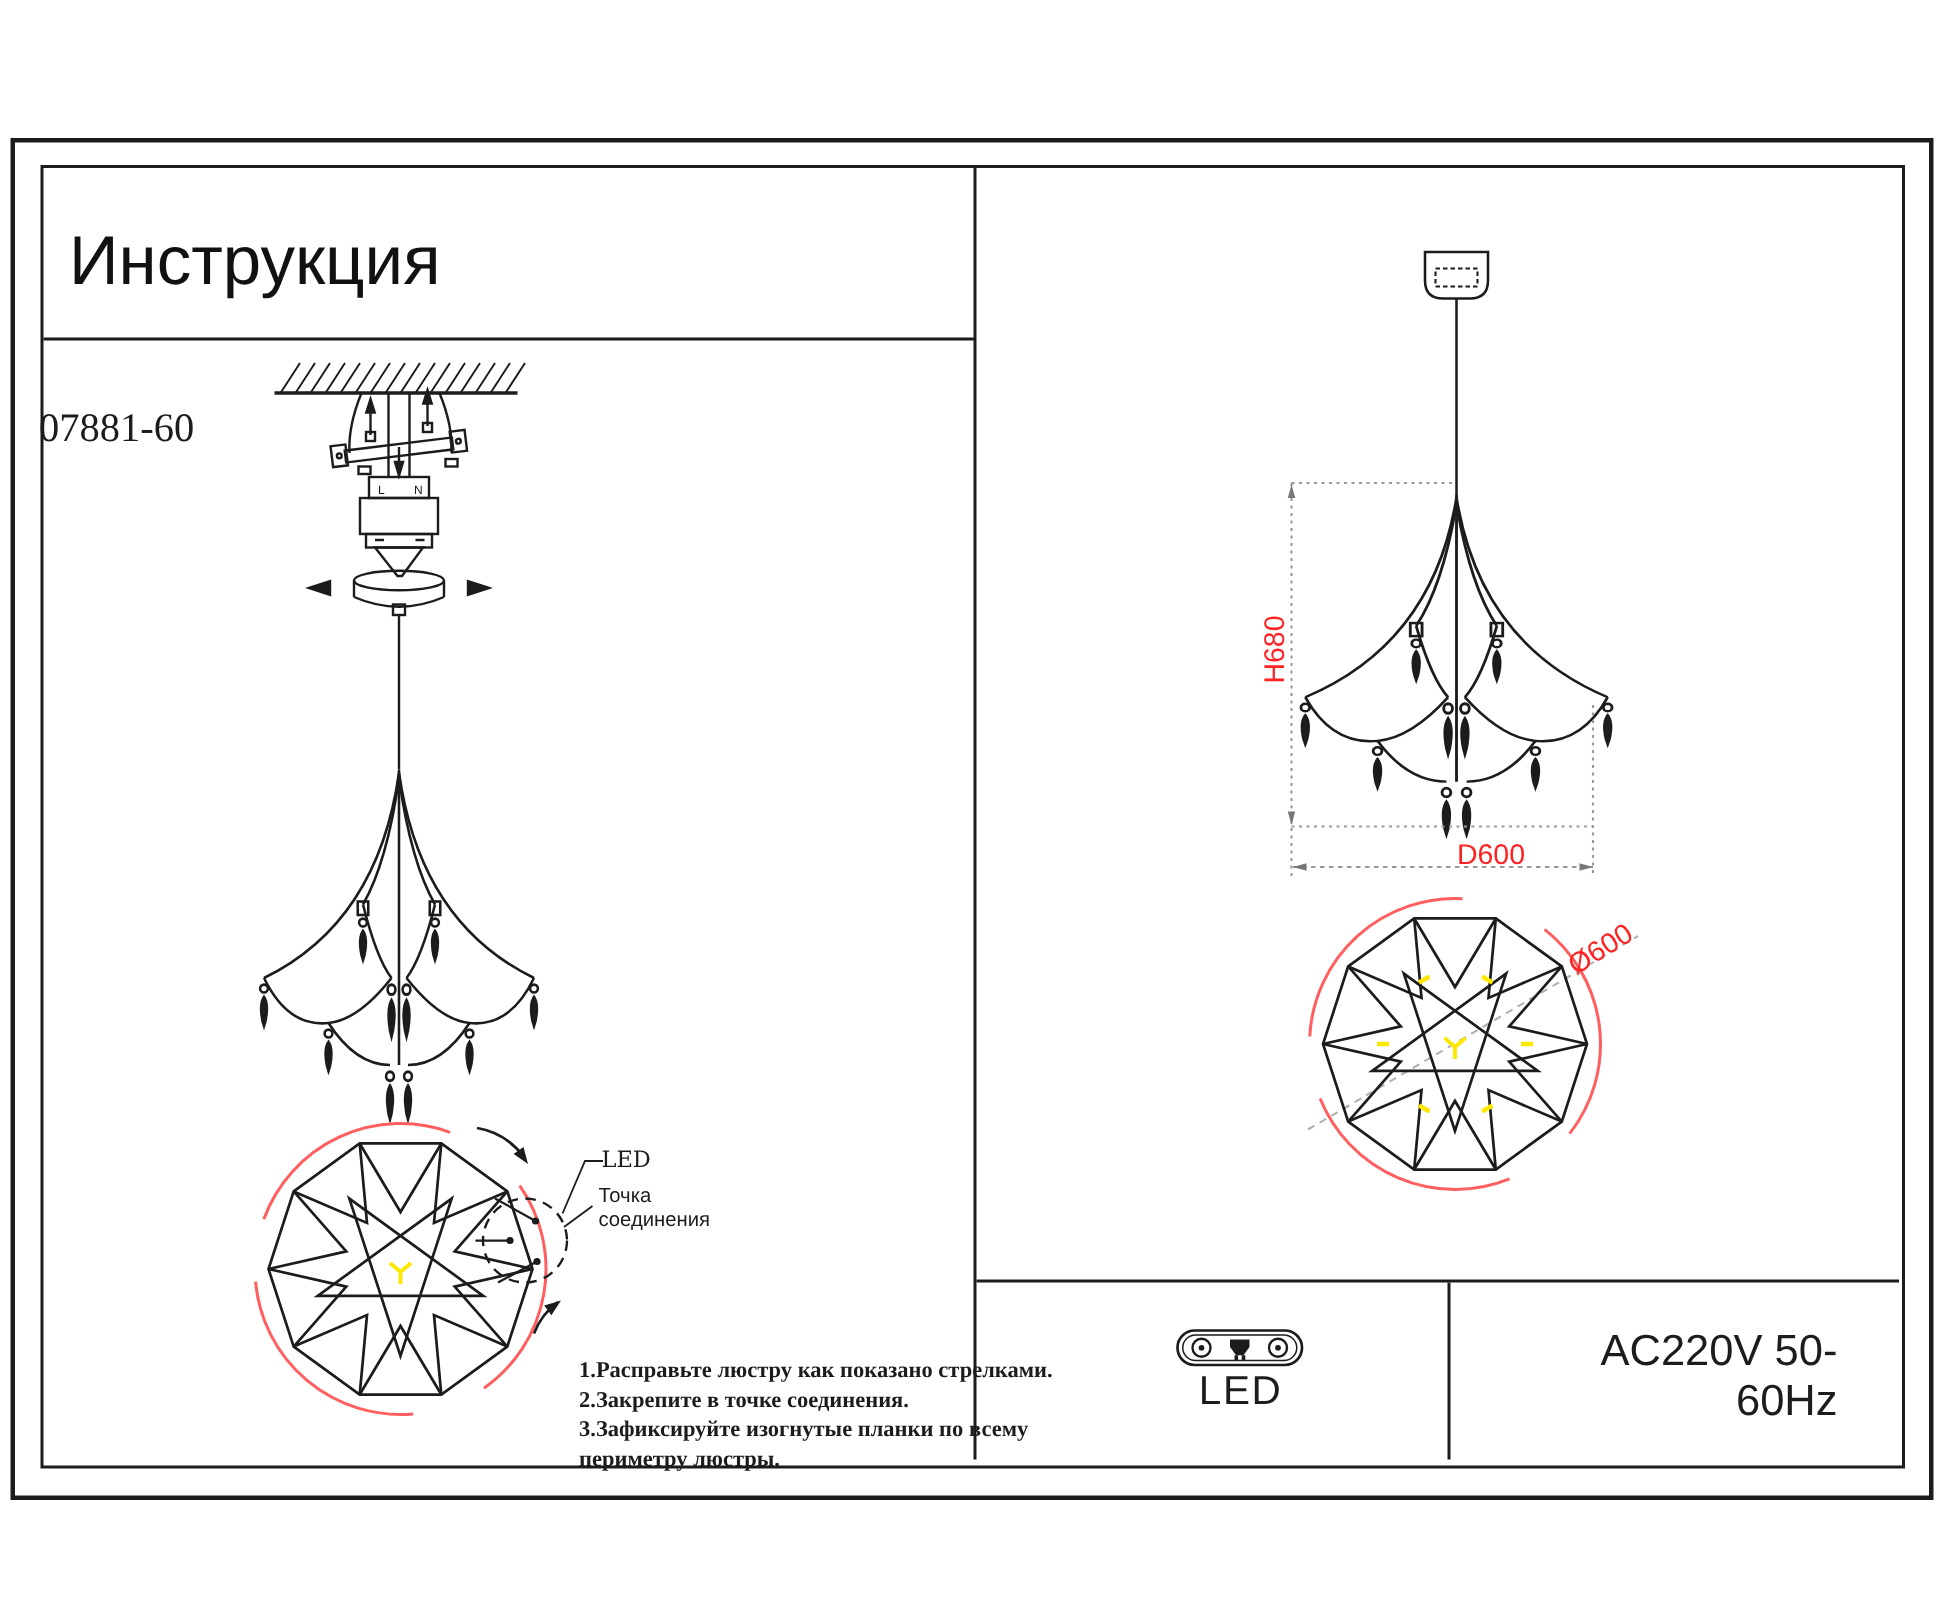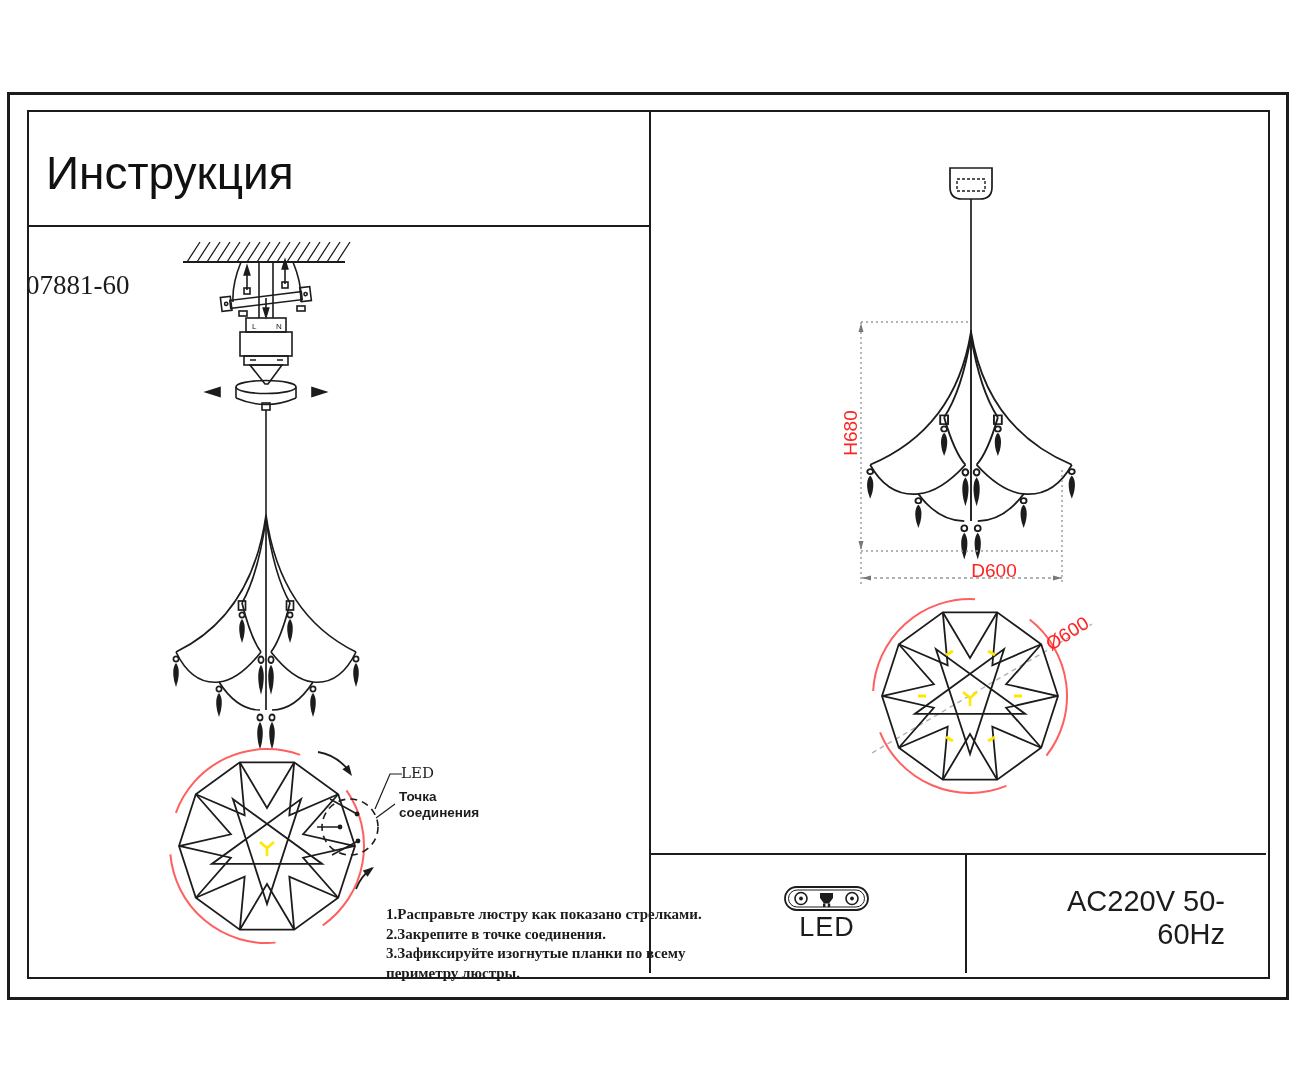--- a/index.html
+++ b/index.html
@@ -7,21 +7,21 @@
   .abs{position:absolute;}
   .outer-frame{left:7px;top:92px;width:1276px;height:902px;border:3px solid #1c1c1c;}
   .inner-frame{left:27px;top:110px;width:1239px;height:865px;border:2px solid #1c1c1c;}
   .title-cell{left:29px;top:112px;width:621px;height:113px;border-bottom:2px solid #1c1c1c;border-right:0;}
   .panel-divider{left:649px;top:112px;width:0;height:861px;border-left:2px solid #1c1c1c;}
   .spec-row-top{left:651px;top:853px;width:615px;height:0;border-top:2px solid #1c1c1c;}
   .spec-cell-divider{left:965px;top:855px;width:0;height:118px;border-left:2px solid #1c1c1c;}
   .page-title{left:46px;top:146px;font-size:46px;letter-spacing:0px;color:#111;}
   .model-number{left:26px;top:270px;font-size:27px;font-family:Liberation Serif, serif;}
   .led-callout{left:401px;top:764px;font-size:15px;font-family:"DejaVu Serif",serif;}
-  .connection-label{left:399px;top:789px;font-size:13.5px;font-weight:bold;line-height:16px;white-space:pre-line;}
+  .connection-label{left:399px;top:789px;font-size:13.5px;font-weight:normal;line-height:16px;white-space:pre-line;}
   .instructions{left:386px;top:905px;font-size:15px;font-weight:bold;line-height:19.5px;white-space:pre-line;font-family:Liberation Serif, serif;}
   .dim{color:#ff2222;font-size:19px;}
   .dim-h{left:820px;top:423px;width:60px;height:20px;text-align:center;transform:rotate(-90deg);}
   .dim-d{left:940px;top:560px;width:60px;height:20px;text-align:center;margin-left:24px;}
   .dim-o{left:1036px;top:623px;width:62px;height:20px;text-align:center;transform:rotate(-32deg);}
   .led-text{left:783px;top:912px;width:88px;text-align:center;font-size:27px;letter-spacing:1px;}
   .power-text{left:1010px;top:885px;width:215px;text-align:right;font-size:29px;}
   svg.overlay{left:0;top:0;pointer-events:none;}
 </style>
 </head>

